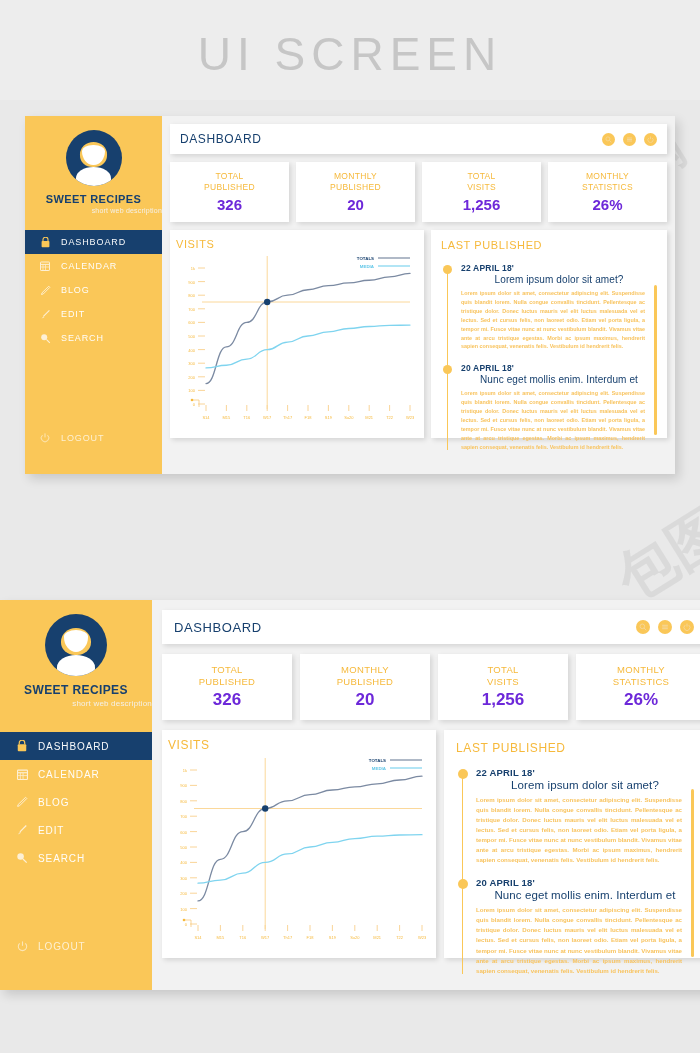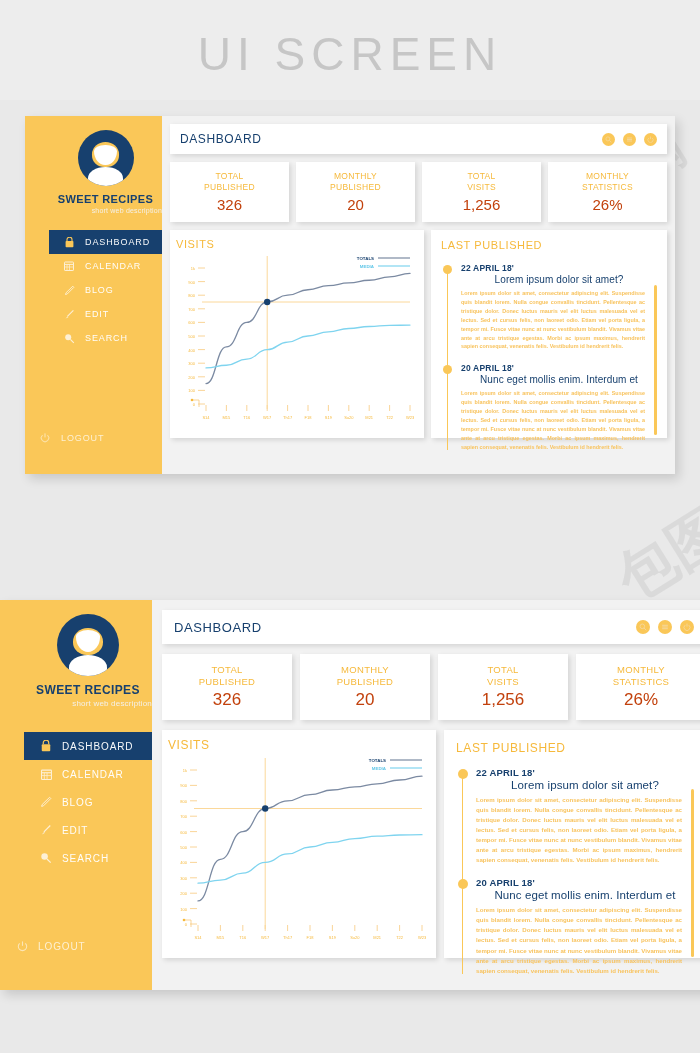--- a/index.html
+++ b/index.html
@@ -63,21 +63,20 @@
     box-shadow: 4px 5px 10px rgba(0,0,0,0.14);
   }
   .panel-1 { top: 116px; left: 25px; width: 650px; height: 358px; }
   .panel-2 { top: 600px; left: 0px;  width: 716px; height: 390px; }
 
   
   .sidebar {
     background: #fac758;
     flex: 0 0 auto;
     position: relative;
-    padding-left: 24px;
   }
   .panel-1 .sidebar { width: 137px; }
   .panel-2 .sidebar { width: 152px; }
 
   .brand {
     text-align: center;
     padding-top: 14px;
   }
   .avatar {
     width: 56px; height: 56px;
@@ -233,21 +232,22 @@
   .stat-label {
     font-size: 8.5px;
     color: #f6b93b;
     line-height: 1.25;
     letter-spacing: 0.3px;
   }
   .panel-2 .stat-label { font-size: 9.5px; }
   .stat-value {
     margin-top: 3px;
     font-size: 15px;
-    color: #c2410c;
+    color: #6d28d9;
+    font-weight: bold;
   }
   .panel-2 .stat-value { font-size: 17px; }
 
   
   .lower {
     display: flex;
     gap: 7px;
   }
   .panel-2 .lower { gap: 8px; }
   .chart-card {

